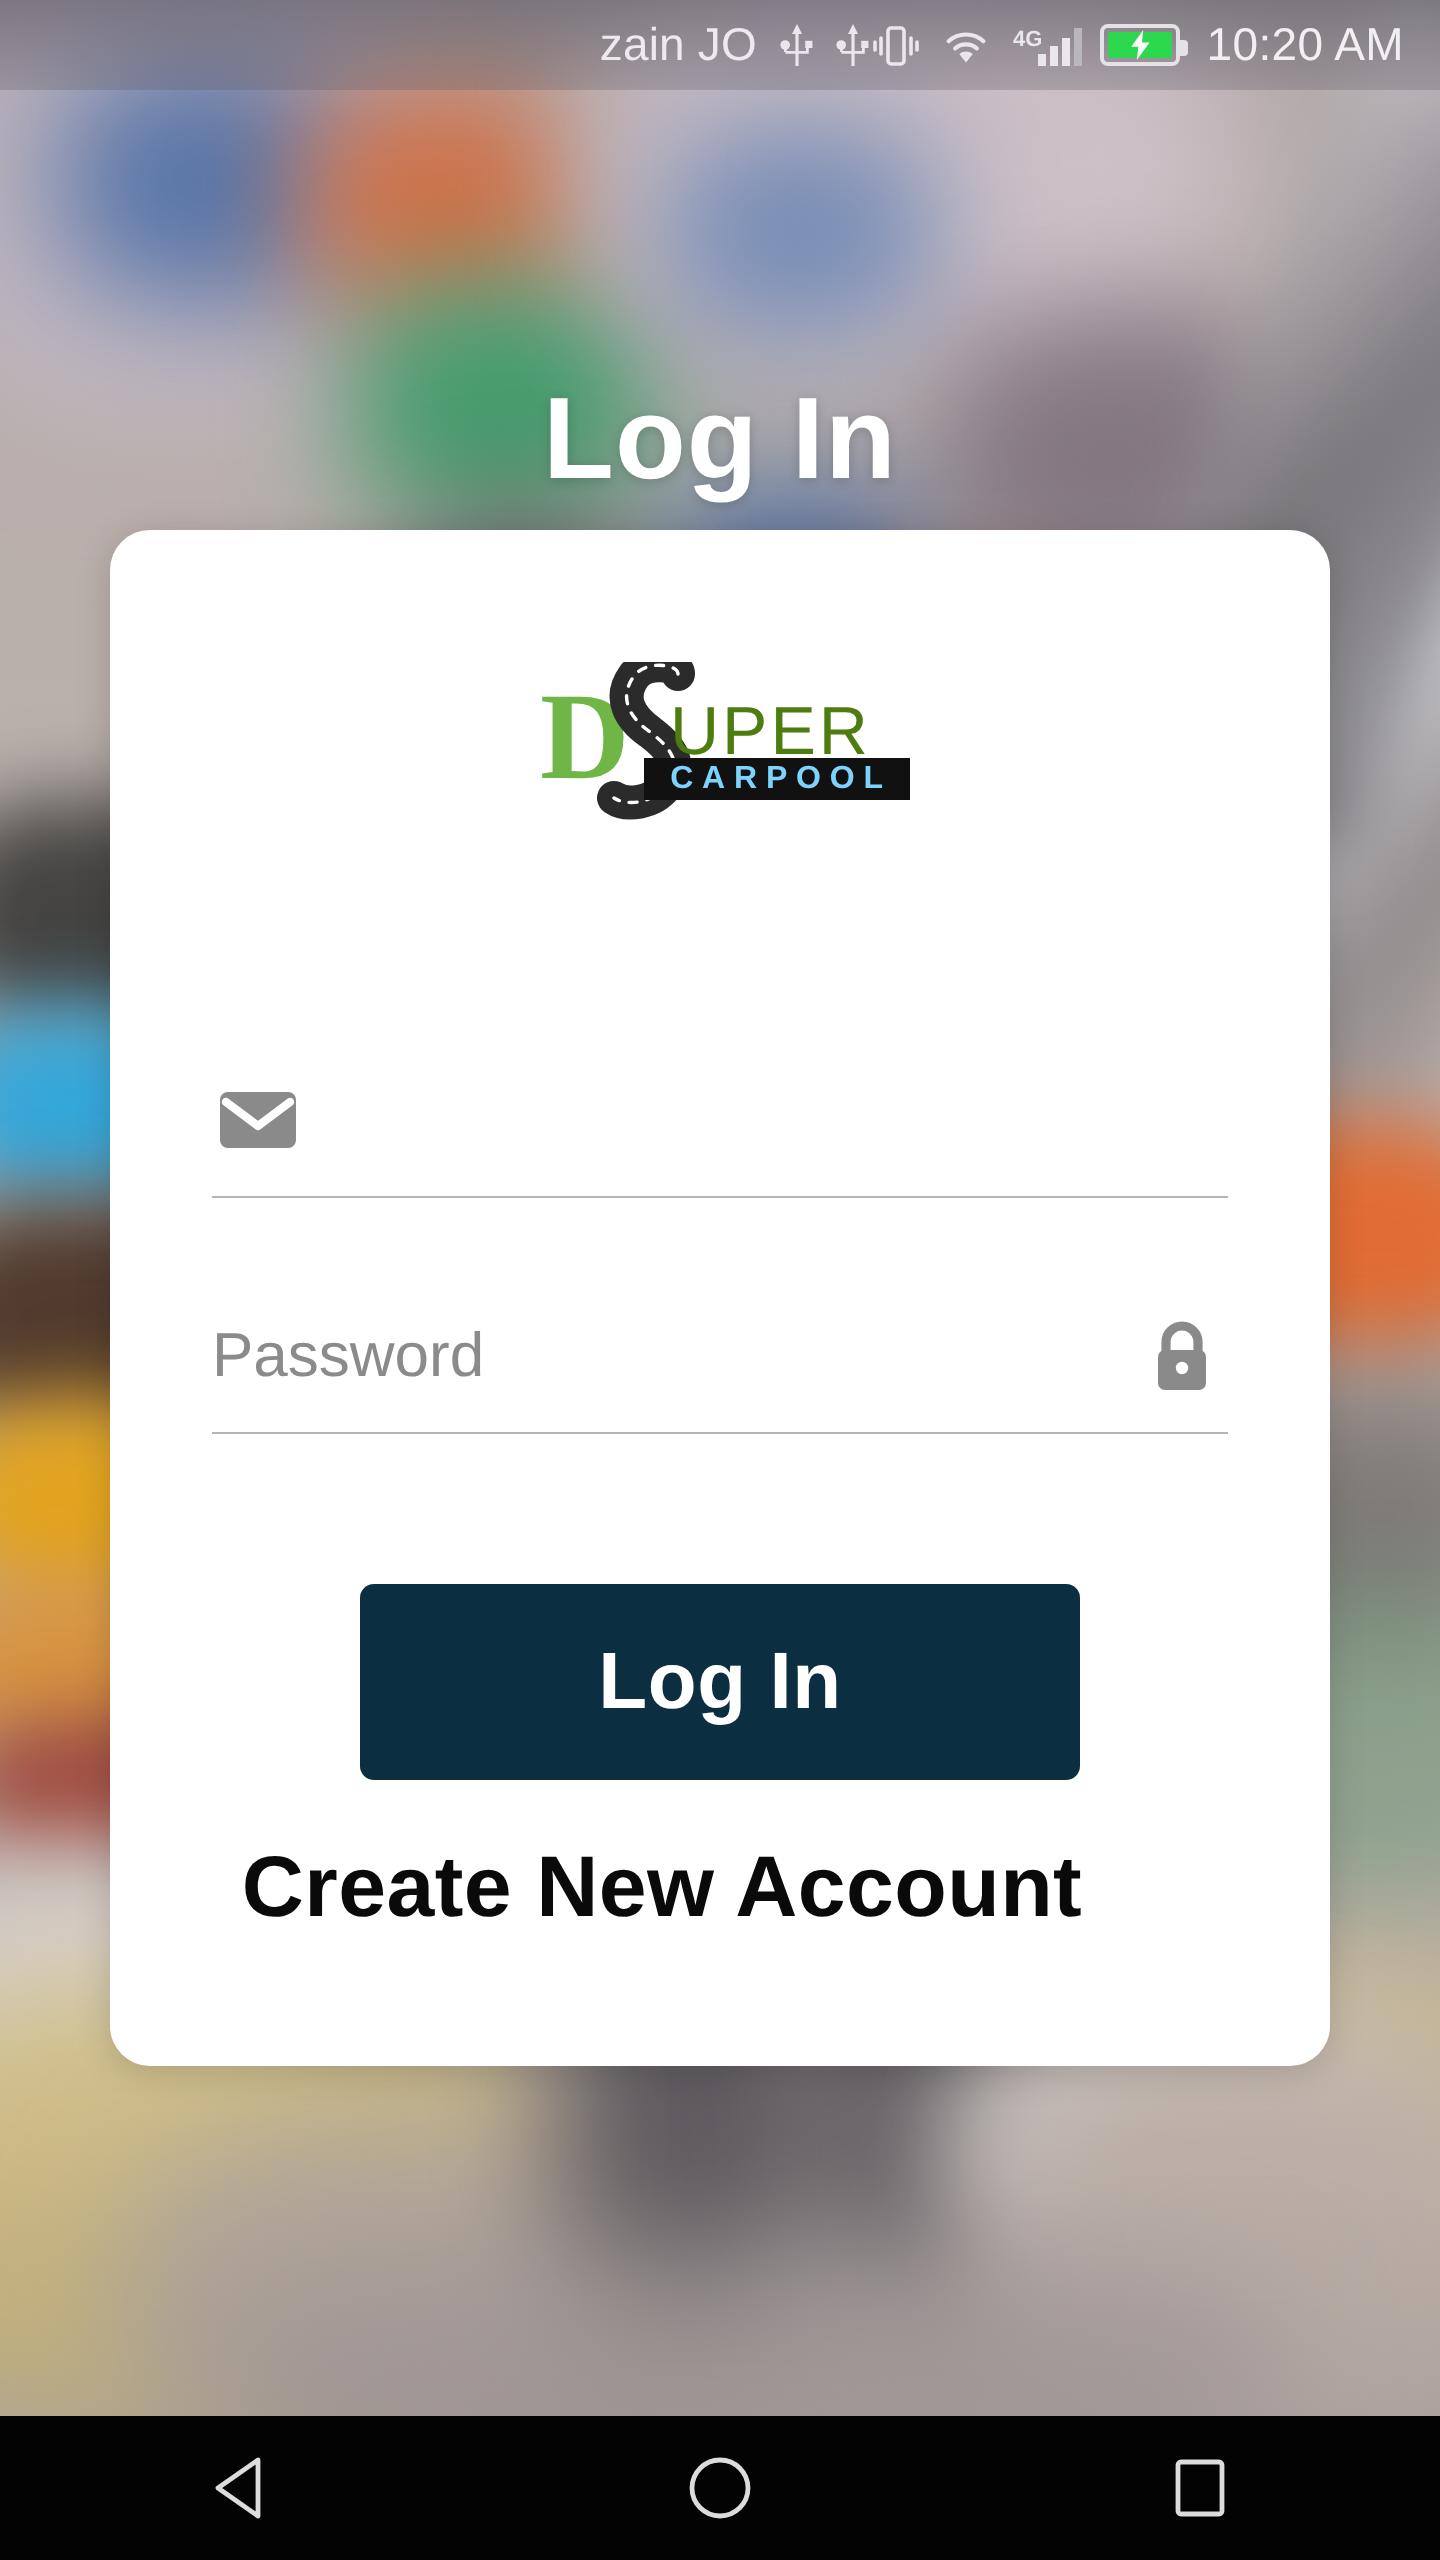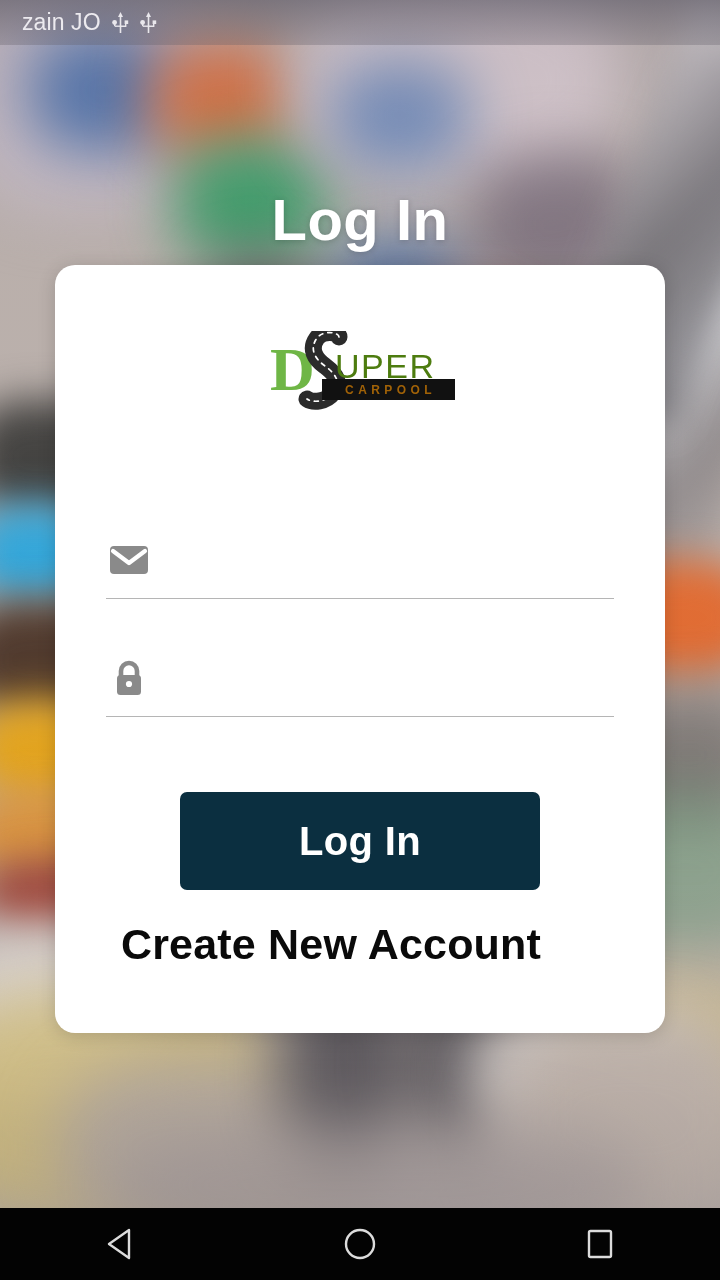--- a/index.html
+++ b/index.html
@@ -39,21 +39,21 @@
       rgba(190,180,175,0.06) 50%,
       rgba(150,142,140,0.22) 85%,
       rgba(120,114,116,0.34) 100%);
   }
 
   
   #status-bar {
     position:absolute; top:0; left:0;
     width:720px; height:45px;
     display:flex; align-items:center;
-    justify-content:flex-start;
+    justify-content:flex-end;
     padding:0 18px 0 22px;
     color:#efeff1;
     background:linear-gradient(180deg, rgba(80,78,92,0.55), rgba(95,90,100,0.30));
     z-index:40;
   }
   #status-left { display:flex; align-items:center; gap:11px; }
   #carrier { font-size:23px; letter-spacing:.1px; color:#eceaef; }
   #status-right { display:flex; align-items:center; gap:9px; }
   .sicon { display:block; }
   #clock { font-size:23px; color:#f1eff2; margin-left:4px; letter-spacing:.2px; }
@@ -123,21 +123,21 @@
     color:#4d7c0f; letter-spacing:1.5px; line-height:1;
   }
   #road-s { position:absolute; left:33px; top:-2px; }
   .logo-bar {
     position:absolute; left:62px; top:46px;
     width:133px; height:21px;
     background:#111111;
     display:flex; align-items:center; justify-content:center;
   }
   .logo-bar span {
-    color:#a16207; font-size:12px; font-weight:bold;
+    color:#7dd3fc; font-size:16px; font-weight:bold;
     letter-spacing:4.4px; padding-left:4px;
   }
 
   
   .field {
     position:absolute; left:51px; width:508px;
     border-bottom:1.6px solid #b5b5b5;
     display:flex; align-items:center; justify-content:space-between;
     padding-bottom:18px;
   }
@@ -258,20 +258,48 @@
         <path d="M8.5 1 L11 6 H6 Z" fill="#e9e7ec"></path>
         <rect x="7.7" y="5" width="1.6" height="17" fill="#e9e7ec"></rect>
         <circle cx="2.6" cy="11.5" r="2.4" fill="#e9e7ec"></circle>
         <rect x="2" y="11" width="1.4" height="4" fill="#e9e7ec"></rect>
         <path d="M2.7 14.5 h5.4 v1.4 h-5.4z" fill="#e9e7ec"></path>
         <rect x="12.6" y="9.4" width="3.6" height="3.6" fill="#e9e7ec"></rect>
         <path d="M14.4 13 v2.9 h-6.2 v-1.4 h4.8 v-1.5z" fill="#e9e7ec"></path>
       </svg>
     </div>
 
+    <div id="status-right">
+      <svg class="sicon" width="26" height="24" viewBox="0 0 26 24">
+        <rect x="9" y="3" width="8" height="18" rx="1.6" fill="none" stroke="#e9e7ec" stroke-width="1.8"></rect>
+        <path d="M5.5 8 v8 M2.5 10 v4 M20.5 8 v8 M23.5 10 v4" stroke="#e9e7ec" stroke-width="1.8" stroke-linecap="round"></path>
+      </svg>
+      <svg class="sicon" width="26" height="22" viewBox="0 0 26 22">
+        <path d="M13 19.2 l3.4-4.2 a5.3 5.3 0 0 0-6.8 0z" fill="#e9e7ec"></path>
+        <path d="M4.3 8.6 a13 13 0 0 1 17.4 0" fill="none" stroke="#e9e7ec" stroke-width="2.1" stroke-linecap="round"></path>
+        <path d="M7.6 12.2 a8.4 8.4 0 0 1 10.8 0" fill="none" stroke="#e9e7ec" stroke-width="2.1" stroke-linecap="round"></path>
+      </svg>
+      <div class="sig-wrap">
+        <span id="net-type">4G</span>
+        <span class="bars">
+            <i></i>
+            <i></i>
+            <i></i>
+            <i></i>
+          </span>
+      </div>
+      <div class="batt">
+        <div class="batt-fill">
+          <svg width="13" height="15" viewBox="0 0 13 15">
+            <path d="M7.6 0 L1.6 8.4 h3.6 L4.4 15 l6.4-8.8 H7z" fill="#ffffff"></path>
+          </svg>
+        </div>
+      </div>
+      <span id="clock">10:20 AM</span>
+    </div>
   </div>
 
   <div id="page-title">Log In</div>
 
   <div id="login-card">
 
     <div id="brand-logo">
       <div id="logo-inner">
         <span class="logo-d">D</span>
 
@@ -291,20 +319,21 @@
     </div>
 
     <div class="field" id="field-email">
       <svg class="field-icon" viewBox="0 0 46 40">
         <rect x="4" y="6" width="38" height="28" rx="4" fill="#8a8a8a"></rect>
         <path d="M7 11 L23 23 L39 11" fill="none" stroke="#ffffff" stroke-width="4.2" stroke-linecap="round" stroke-linejoin="round"></path>
       </svg>
     </div>
 
     <div class="field" id="field-password">
+      <input type="password" placeholder="Password" style="">
       <svg class="field-icon" viewBox="0 0 46 40">
         <path d="M15 18 v-5 a8 8 0 0 1 16 0 v5" fill="none" stroke="#8a8a8a" stroke-width="4.6" stroke-linecap="round"></path>
         <rect x="11" y="17" width="24" height="20" rx="3.5" fill="#8a8a8a"></rect>
         <circle cx="23" cy="26" r="3.1" fill="#ffffff"></circle>
       </svg>
     </div>
 
     <button id="login-button">Log In</button>
 
     <button id="create-account-button">Create New Account</button>

